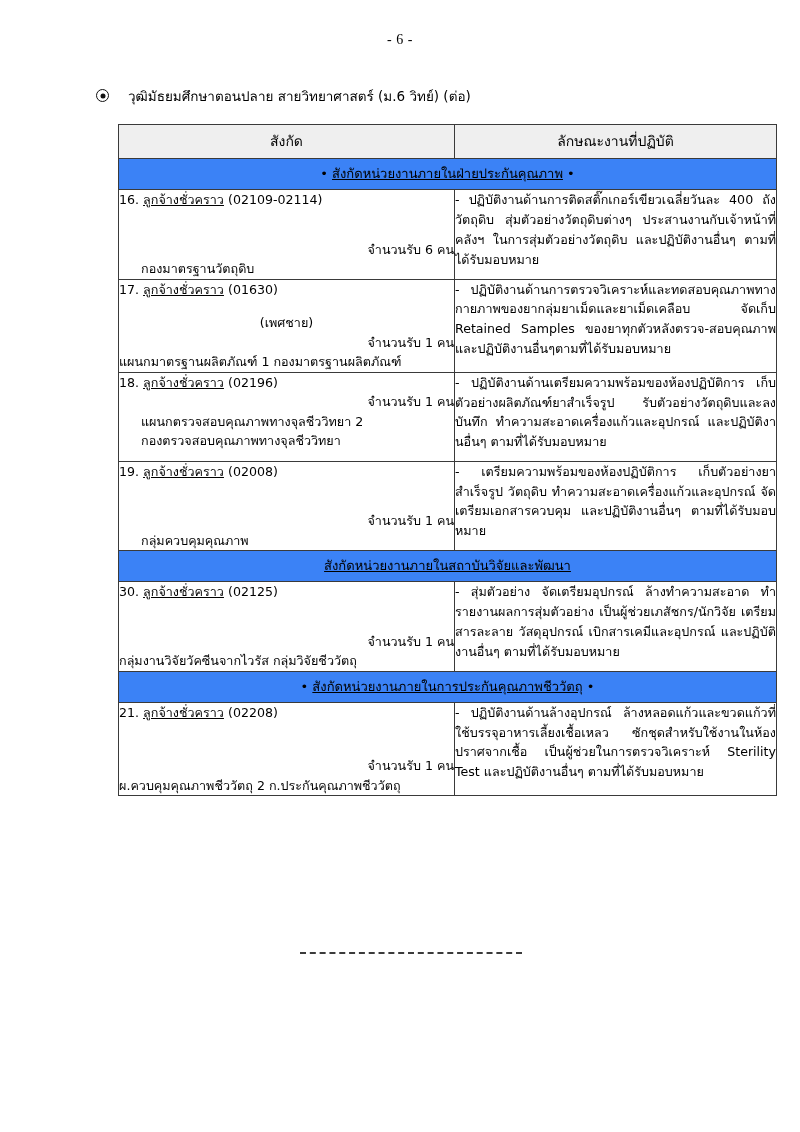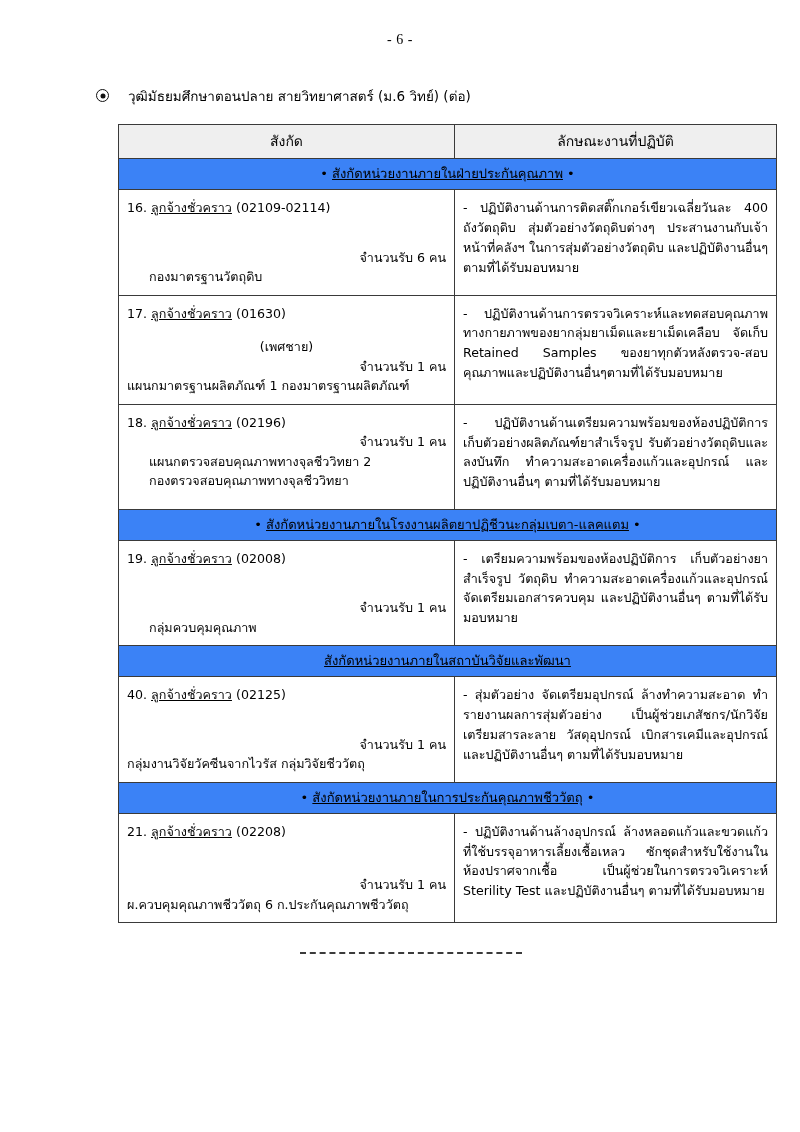--- a/index.html
+++ b/index.html
@@ -82,21 +82,21 @@
   table.joblist {
     border-collapse: collapse;
     width: 658px;
     table-layout: fixed;
     margin-left: 46px;
   }
   table.joblist td,
   table.joblist th {
     border: 1px solid #3a3a3a;
     vertical-align: top;
-    padding: 8px;
+    padding: 0;
   }
   col.c-left  { width: 336px; }
   col.c-right { width: 322px; }
 
   
   tr.hdr th {
     background: #efefef;
     text-align: center;
     font-weight: normal;
     font-size: 14px;
@@ -257,29 +257,20 @@
             <div class="unit-line indent-left">แผนกตรวจสอบคุณภาพทางจุลชีววิทยา 2</div>
             <div class="unit-line indent-left">กองตรวจสอบคุณภาพทางจุลชีววิทยา</div>
           </td>
           <td class="right-cell">
             <div class="desc">
                 <p class="justify">- ปฏิบัติงานด้านเตรียมความพร้อมของห้องปฏิบัติการ เก็บตัวอย่างผลิตภัณฑ์ยาสำเร็จรูป รับตัวอย่างวัตถุดิบและลงบันทึก ทำความสะอาดเครื่องแก้วและอุปกรณ์ และปฏิบัติงานอื่นๆ ตามที่ได้รับมอบหมาย</p>
               </div>
           </td>
         </tr>
 
-        <tr class="section">
-          <td colspan="2">
-            <span class="section-inner">
-              <span class="sec-dot">•</span>
-              <span class="section-txt">สังกัดหน่วยงานภายในโรงงานผลิตยาปฏิชีวนะกลุ่มเบตา-แลคแตม</span>
-              <span class="sec-dot">•</span>
-            </span>
-          </td>
-        </tr>
 
         <tr>
           <td class="left-cell">
             <div class="title-line">
               <span class="num">19.</span>
               <span class="pos">ลูกจ้างชั่วคราว</span>
               <span class="code">(02008)</span>
             </div>
             <div class="spacer-md"></div>
             <div class="count-line">จำนวนรับ 1 คน</div>
@@ -298,21 +289,21 @@
               <span class="sec-dot"></span>
               <span class="section-txt">สังกัดหน่วยงานภายในสถาบันวิจัยและพัฒนา</span>
               <span class="sec-dot"></span>
             </span>
           </td>
         </tr>
 
         <tr>
           <td class="left-cell">
             <div class="title-line">
-              <span class="num">40.</span>
+              <span class="num">30.</span>
               <span class="pos">ลูกจ้างชั่วคราว</span>
               <span class="code">(02125)</span>
             </div>
             <div class="spacer-md"></div>
             <div class="count-line">จำนวนรับ 1 คน</div>
             <div class="unit-line">กลุ่มงานวิจัยวัคซีนจากไวรัส กลุ่มวิจัยชีววัตถุ</div>
           </td>
           <td class="right-cell">
             <div class="desc">
                 <p class="justify">- สุ่มตัวอย่าง จัดเตรียมอุปกรณ์ ล้างทำความสะอาด ทำรายงานผลการสุ่มตัวอย่าง เป็นผู้ช่วยเภสัชกร/นักวิจัย เตรียมสารละลาย วัสดุอุปกรณ์ เบิกสารเคมีและอุปกรณ์ และปฏิบัติงานอื่นๆ ตามที่ได้รับมอบหมาย</p>
@@ -332,21 +323,21 @@
 
         <tr>
           <td class="left-cell">
             <div class="title-line">
               <span class="num">21.</span>
               <span class="pos">ลูกจ้างชั่วคราว</span>
               <span class="code">(02208)</span>
             </div>
             <div class="spacer-lg"></div>
             <div class="count-line">จำนวนรับ 1 คน</div>
-            <div class="unit-line">ผ.ควบคุมคุณภาพชีววัตถุ 6 ก.ประกันคุณภาพชีววัตถุ</div>
+            <div class="unit-line">ผ.ควบคุมคุณภาพชีววัตถุ 2 ก.ประกันคุณภาพชีววัตถุ</div>
           </td>
           <td class="right-cell">
             <div class="desc">
                 <p class="justify">- ปฏิบัติงานด้านล้างอุปกรณ์ ล้างหลอดแก้วและขวดแก้วที่ใช้บรรจุอาหารเลี้ยงเชื้อเหลว ซักชุดสำหรับใช้งานในห้องปราศจากเชื้อ เป็นผู้ช่วยในการตรวจวิเคราะห์ Sterility Test และปฏิบัติงานอื่นๆ ตามที่ได้รับมอบหมาย</p>
               </div>
           </td>
         </tr>
 
       </tbody>
     </table>

